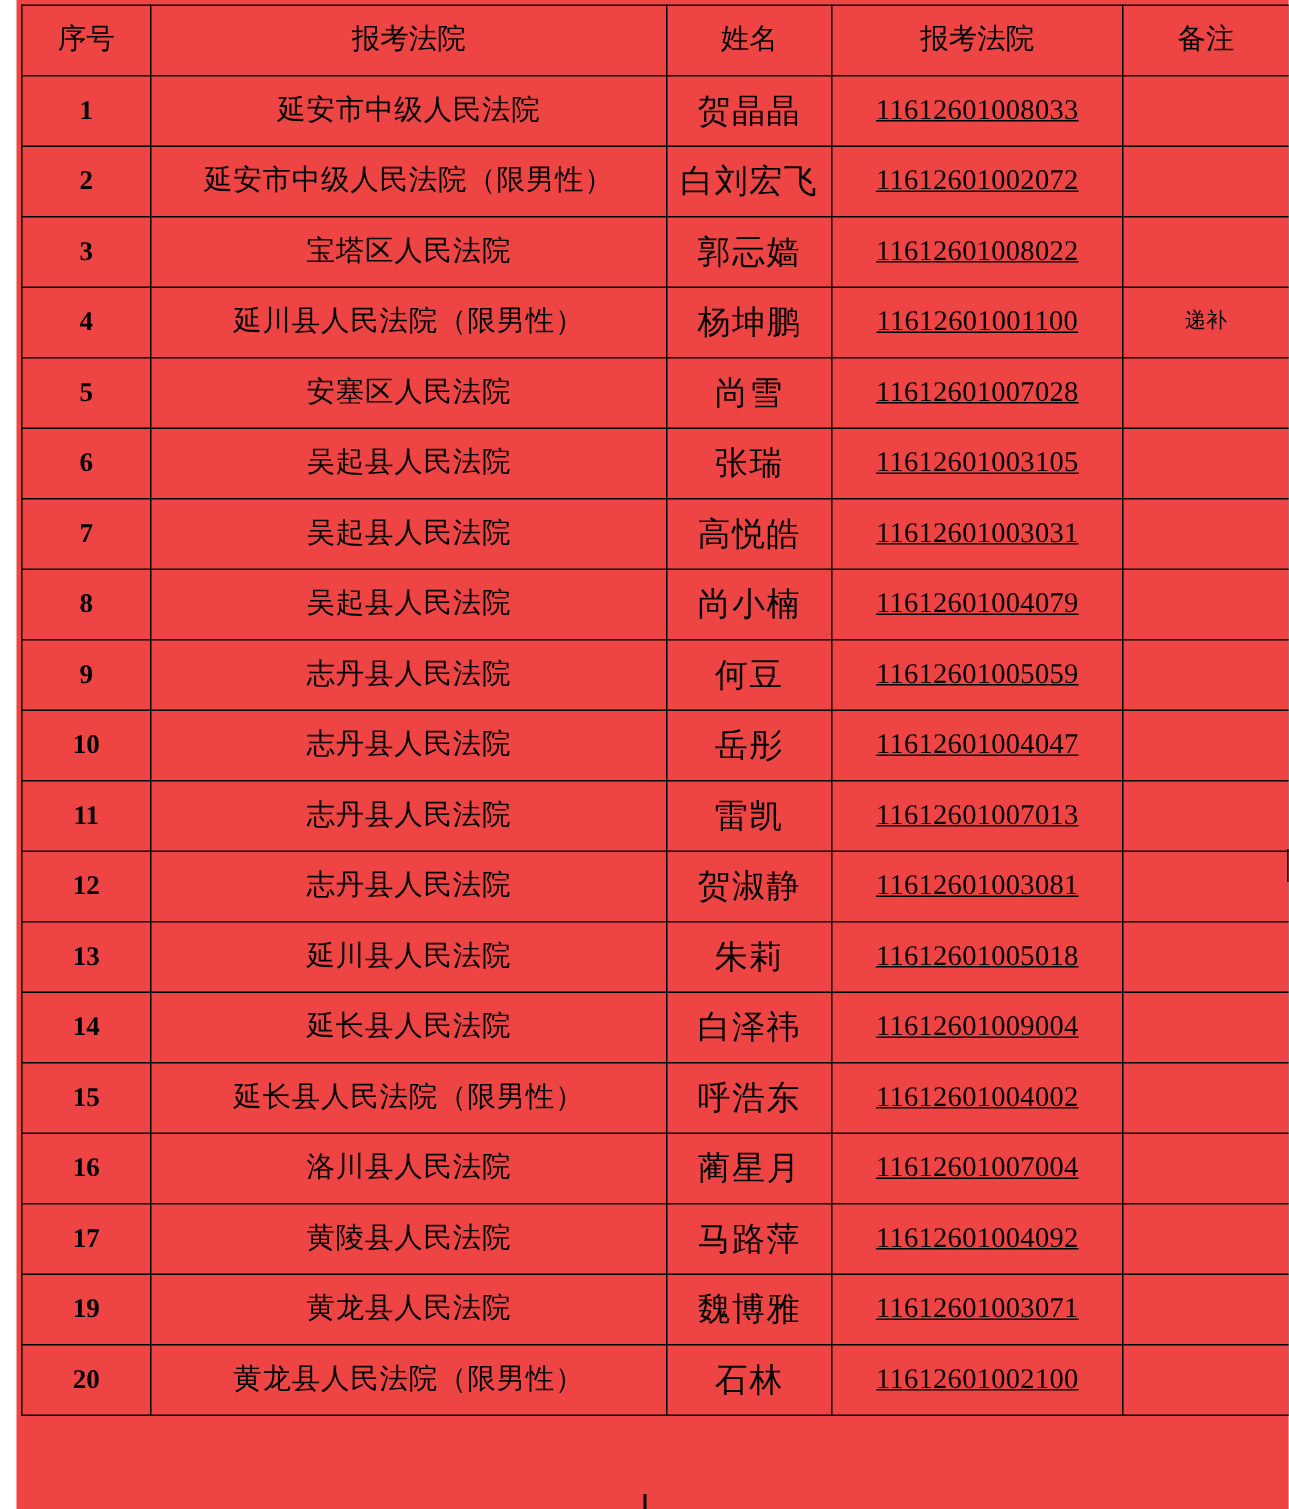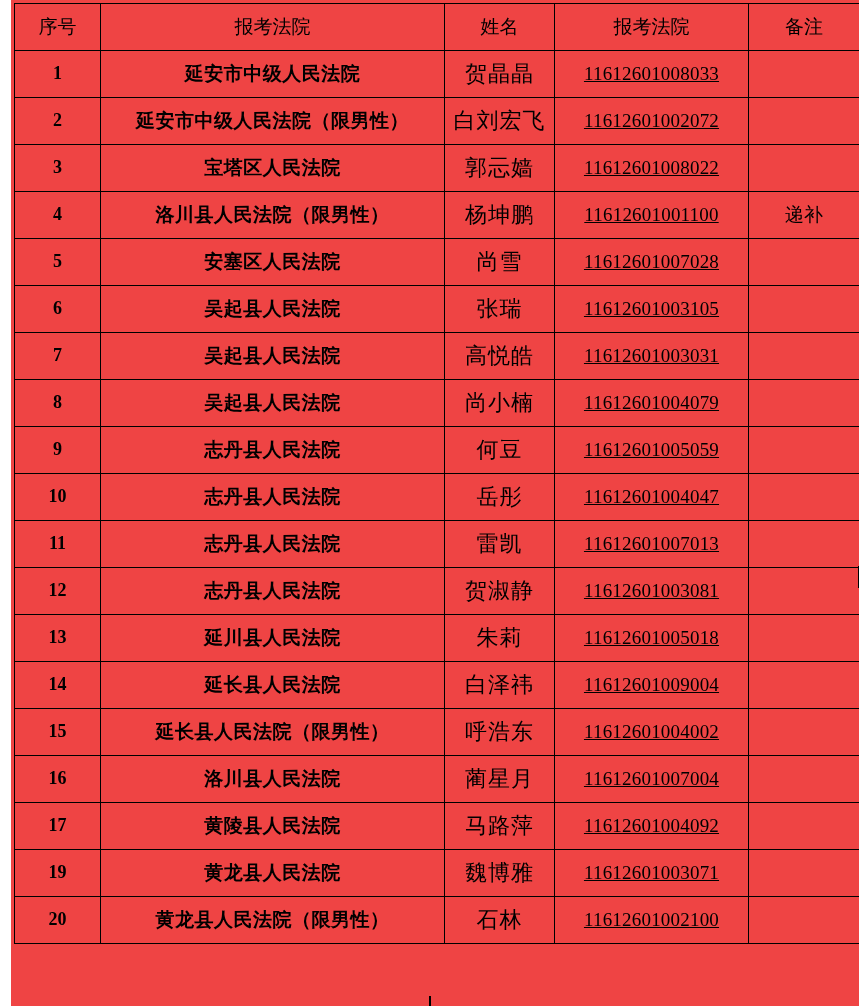--- a/index.html
+++ b/index.html
@@ -41,34 +41,33 @@
     font-size: 20px;
     height: 44px;
   }
   tbody td.idx {
     font-weight: bold;
     font-size: 18px;
   }
   tbody td.court {
     font-size: 19px;
     letter-spacing: 0.5px;
-    font-weight: bold;
   }
   tbody td.name {
     font-size: 22px;
     letter-spacing: 1px;
   }
   tbody td.ticket {
     font-size: 19px;
     font-family: "Liberation Serif", "DejaVu Serif", serif;
     letter-spacing: 0.2px;
     text-decoration: underline;
   }
   tbody td.remark {
-    font-size: 19px;
+    font-size: 14px;
   }
   col.c-idx { width: 86px; }
   col.c-court { width: 344px; }
   col.c-name { width: 110px; }
   col.c-ticket { width: 194px; }
   col.c-remark { width: 111px; }
   .edge-mark {
     position: absolute;
     right: 0px;
     top: 566px;
@@ -123,21 +122,21 @@
       </tr>
       <tr>
         <td class="idx">3</td>
         <td class="court">宝塔区人民法院</td>
         <td class="name">郭忈嫱</td>
         <td class="ticket">11612601008022</td>
         <td class="remark"></td>
       </tr>
       <tr>
         <td class="idx">4</td>
-        <td class="court">洛川县人民法院（限男性）</td>
+        <td class="court">延川县人民法院（限男性）</td>
         <td class="name">杨坤鹏</td>
         <td class="ticket">11612601001100</td>
         <td class="remark">递补</td>
       </tr>
       <tr>
         <td class="idx">5</td>
         <td class="court">安塞区人民法院</td>
         <td class="name">尚雪</td>
         <td class="ticket">11612601007028</td>
         <td class="remark"></td>

